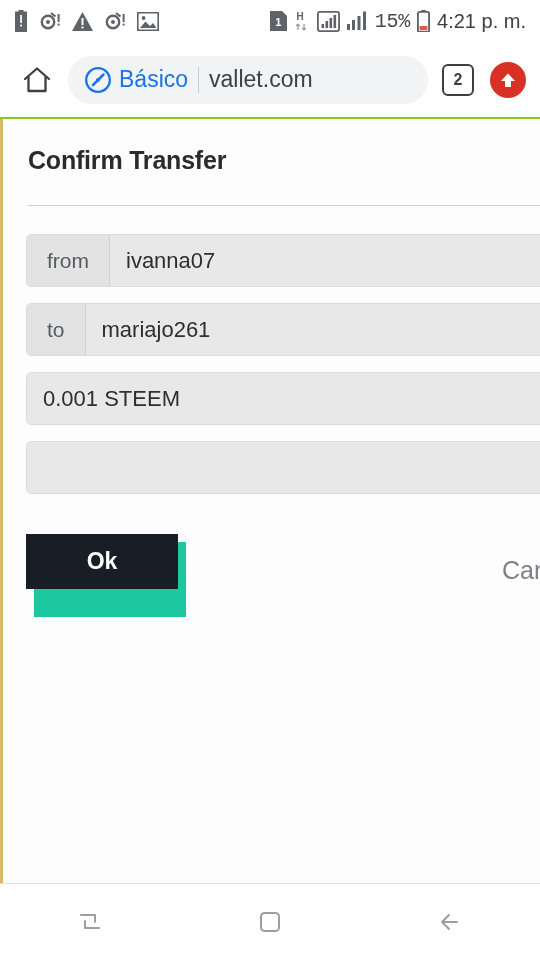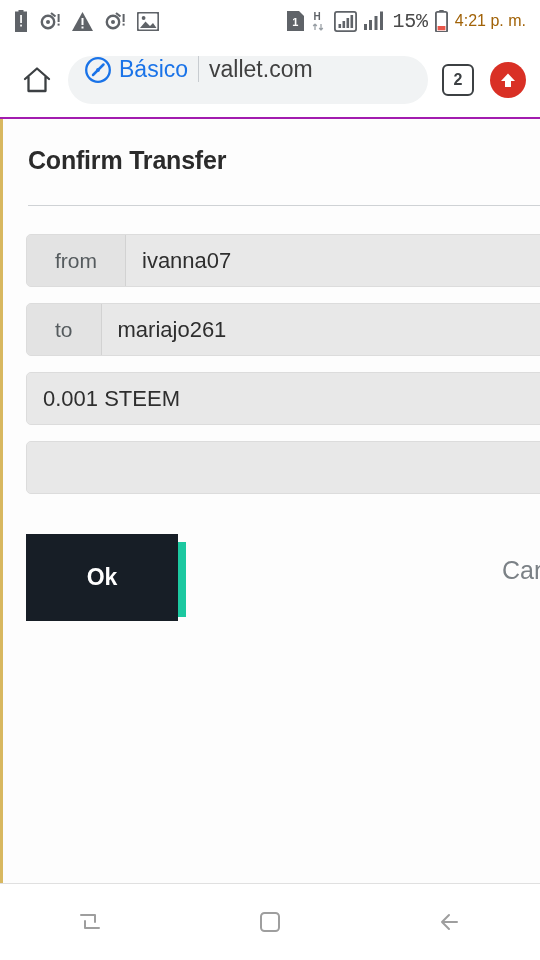--- a/index.html
+++ b/index.html
@@ -18,39 +18,39 @@
     display:flex; align-items:center;
     padding:0 14px;
   }
   .sb-left{ display:flex; align-items:center; gap:11px; }
   .sb-right{ display:flex; align-items:center; gap:7px; margin-left:auto; }
   .sb-ico{ display:block; }
   .sb-text{
     font-size:20px; color:#4a4a4a; letter-spacing:-0.2px;
     white-space:nowrap; font-family:Liberation Mono, monospace;
   }
-  .sb-clock{ font-size:16px; color:#a16207; white-space:nowrap; }
+  .sb-clock{ font-size:20px; color:#404040; white-space:nowrap; }
 
   
   .urlbar{
     position:absolute; top:42px; left:0; width:540px; height:75px;
     background:#ffffff;
     display:flex; align-items:center;
     padding:0 14px;
   }
   .home-btn{
     width:46px; height:46px;
     display:flex; align-items:center; justify-content:center;
     flex:0 0 auto;
   }
   .omnibox{
     flex:1 1 auto;
     height:48px; margin:0 8px;
     background:#f1f3f4; border-radius:24px;
-    display:flex; 
+    display:flex; align-items:center;
     padding:0 16px;
     overflow:hidden;
   }
   .basico-ico{ flex:0 0 auto; margin-right:7px; display:flex; }
   .basico-txt{
     font-size:23px; color:#1a73e8;
     white-space:nowrap; flex:0 0 auto;
   }
   .omni-sep{
     width:1px; height:26px; background:#c8ccd0;
@@ -71,21 +71,21 @@
     width:36px; height:36px; flex:0 0 auto;
     border-radius:50%; background:#d93025;
     display:flex; align-items:center; justify-content:center;
     margin-left:16px;
   }
 
   
   .webview{
     position:absolute; top:117px; left:0; width:540px; height:766px;
     background:#fca5a5;
-    border-top:2px solid #a21caf;
+    border-top:2px solid #84cc16;
     overflow:hidden;
   }
   .page{
     position:absolute; top:0; left:0;
     width:700px; min-height:764px;
     background:#fdfdfd;
     border-left:3px solid #d8b860;
     padding:0;
   }
   .page-title{
@@ -106,21 +106,21 @@
     height:53px;
     background:#e8e8e8;
     border:1px solid #dcdcdc;
     border-radius:5px;
     overflow:hidden;
   }
   .flabel{
     background:#e3e3e3;
     border-right:1px solid #d2d2d2;
     display:flex; align-items:center; justify-content:center;
-    padding:0 28px;
+    padding:0 20px;
     font-size:21px; color:#555b5e;
     white-space:nowrap;
     flex:0 0 auto;
   }
   .fvalue{
     flex:1 1 auto;
     background:#e8e8e8;
     display:flex; align-items:center;
     padding:0 16px;
     font-size:22px; color:#2e2e2e;
@@ -137,21 +137,21 @@
     position:absolute; left:0; top:0;
     width:160px; height:83px;
   }
   .ok-shadow{
     position:absolute; left:8px; top:8px;
     width:152px; height:75px;
     background:#1cc8a0;
   }
   .ok-btn{
     position:absolute; left:0; top:0;
-    width:152px; height:87px;
+    width:152px; height:55px;
     background:#171e26;
     color:#ffffff;
     font-size:23px; font-weight:bold;
     display:flex; align-items:center; justify-content:center;
     border:none; cursor:pointer;
     font-family:"Liberation Sans", sans-serif;
   }
   .cancel-btn{
     position:absolute; left:476px; top:22px;
     font-size:25px; color:#7b8186;

